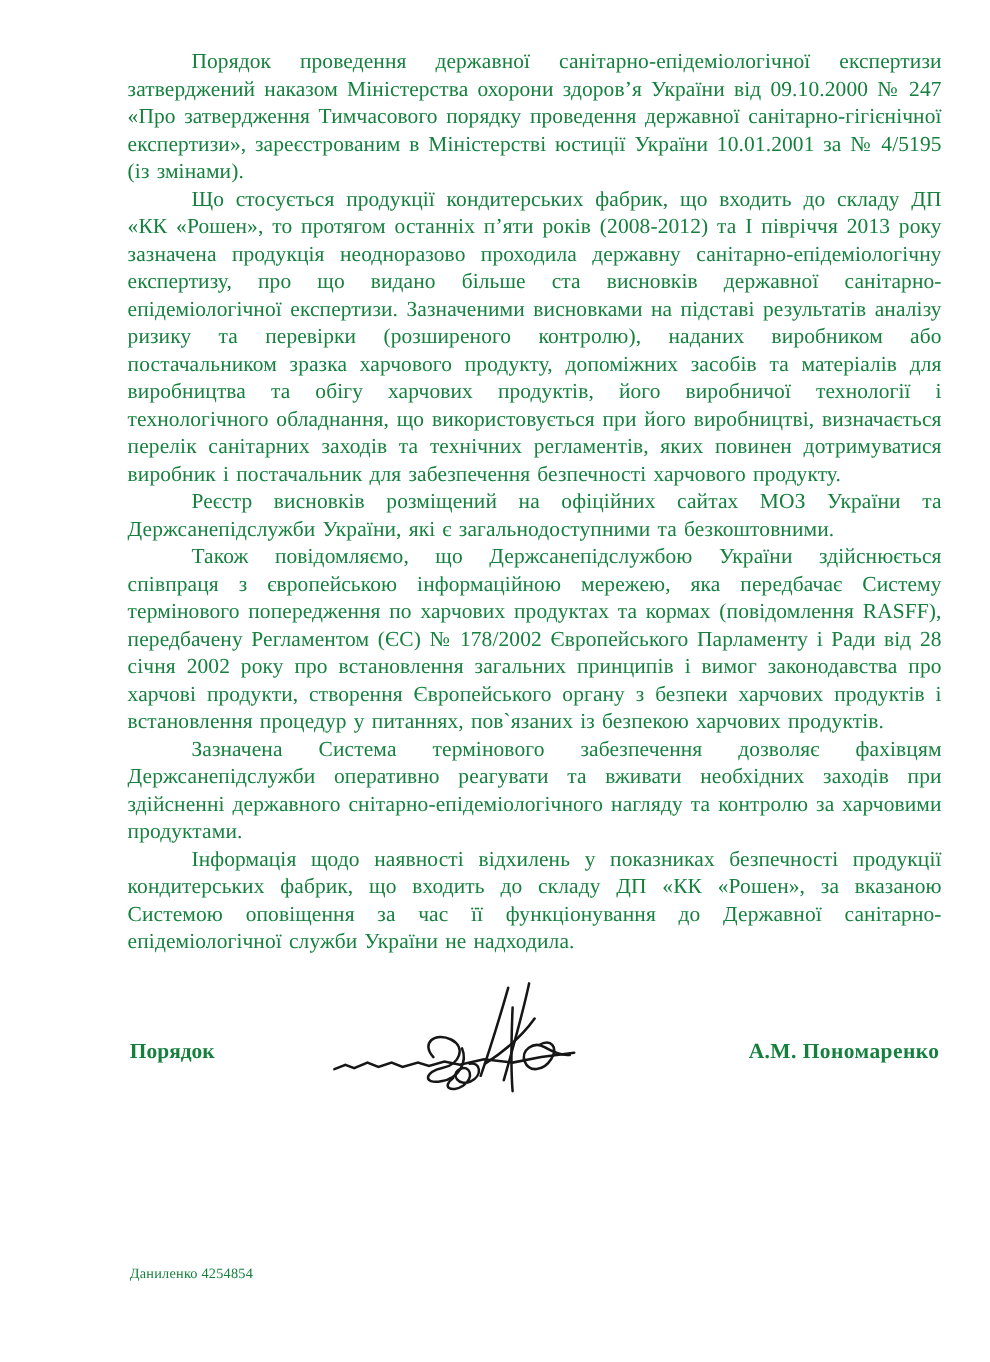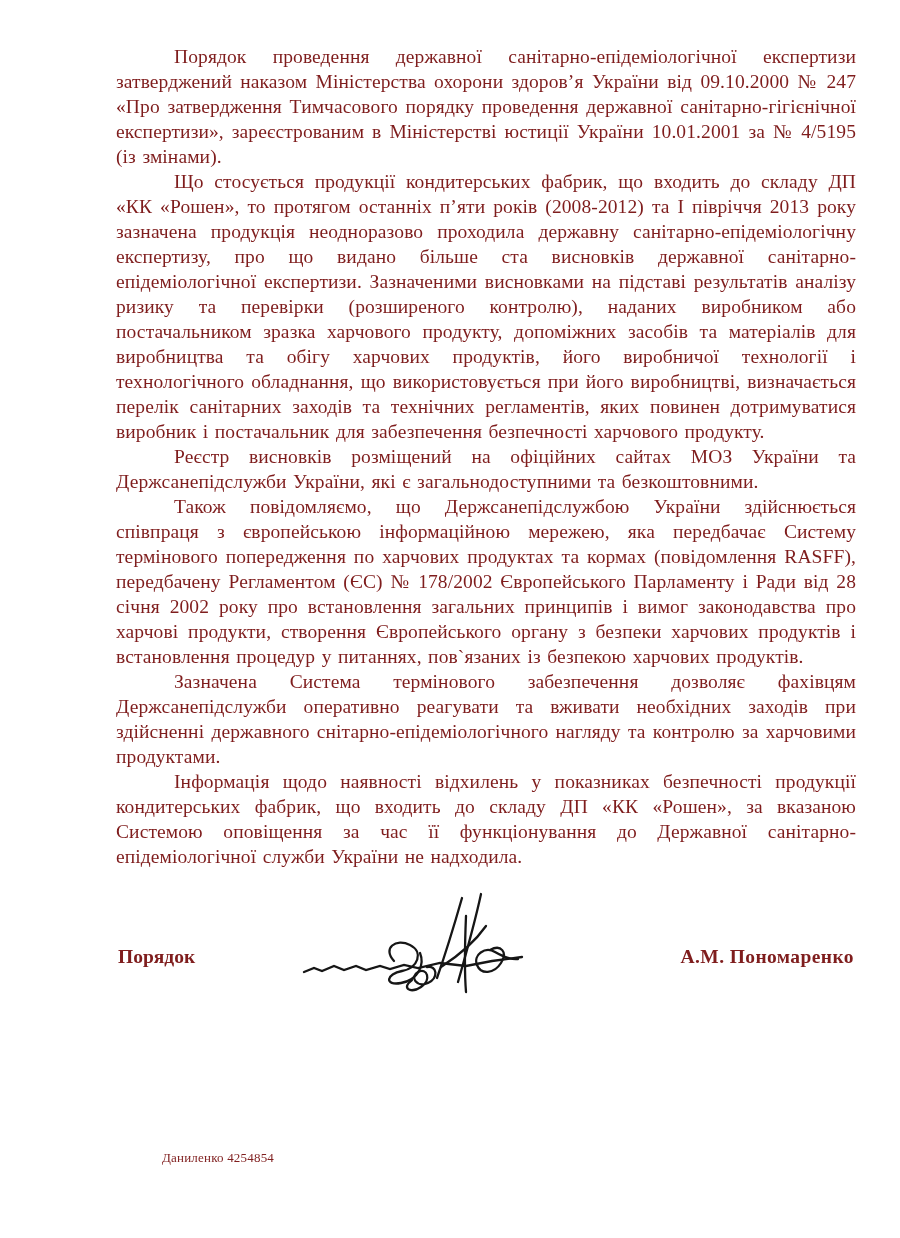--- a/index.html
+++ b/index.html
@@ -6,21 +6,21 @@
     margin: 0;
     padding: 0;
     background: #ffffff;
   }
   .page {
     position: relative;
     width: 900px;
     height: 1238px;
     background: #ffffff;
     font-family: "Liberation Serif", "DejaVu Serif", serif;
-    color: #7f1d1d;
+    color: #15803d;
     overflow: hidden;
   }
   .doc-body {
     position: absolute;
     left: 116px;
     top: 44px;
     width: 740px;
   }
   .doc-body p {
     margin: 0;
@@ -60,21 +60,20 @@
     top: -52px;
     width: 240px;
     height: 110px;
   }
   .footer-note {
     position: absolute;
     left: 118px;
     top: 1150px;
     font-size: 13px;
     letter-spacing: 0.2px;
-    margin-left: 44px;
   }
 </style>
 </head>
 <body>
 
 <div class="page">
 
   <div class="doc-body">
     <p>Порядок проведення державної санітарно-епідеміологічної експертизи затверджений наказом Міністерства охорони здоров’я України від 09.10.2000 № 247 «Про затвердження Тимчасового порядку проведення державної санітарно-гігієнічної експертизи», зареєстрованим в Міністерстві юстиції України 10.01.2001 за № 4/5195 (із змінами).</p>
     <p>Що стосується продукції кондитерських фабрик, що входить до складу ДП «КК «Рошен», то протягом останніх п’яти років (2008-2012) та І півріччя 2013 року зазначена продукція неодноразово проходила державну санітарно-епідеміологічну експертизу, про що видано більше ста висновків державної санітарно-епідеміологічної експертизи. Зазначеними висновками на підставі результатів аналізу ризику та перевірки (розширеного контролю), наданих виробником або постачальником зразка харчового продукту, допоміжних засобів та матеріалів для виробництва та обігу харчових продуктів, його виробничої технології і технологічного обладнання, що використовується при його виробництві, визначається перелік санітарних заходів та технічних регламентів, яких повинен дотримуватися виробник і постачальник для забезпечення безпечності харчового продукту.</p>

